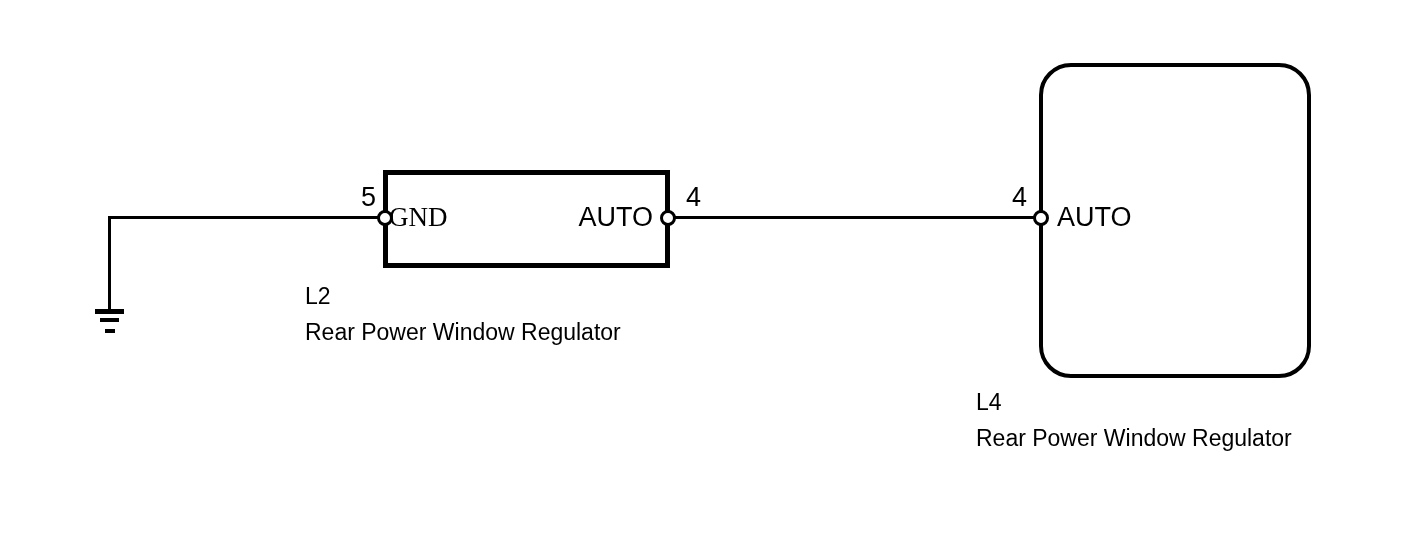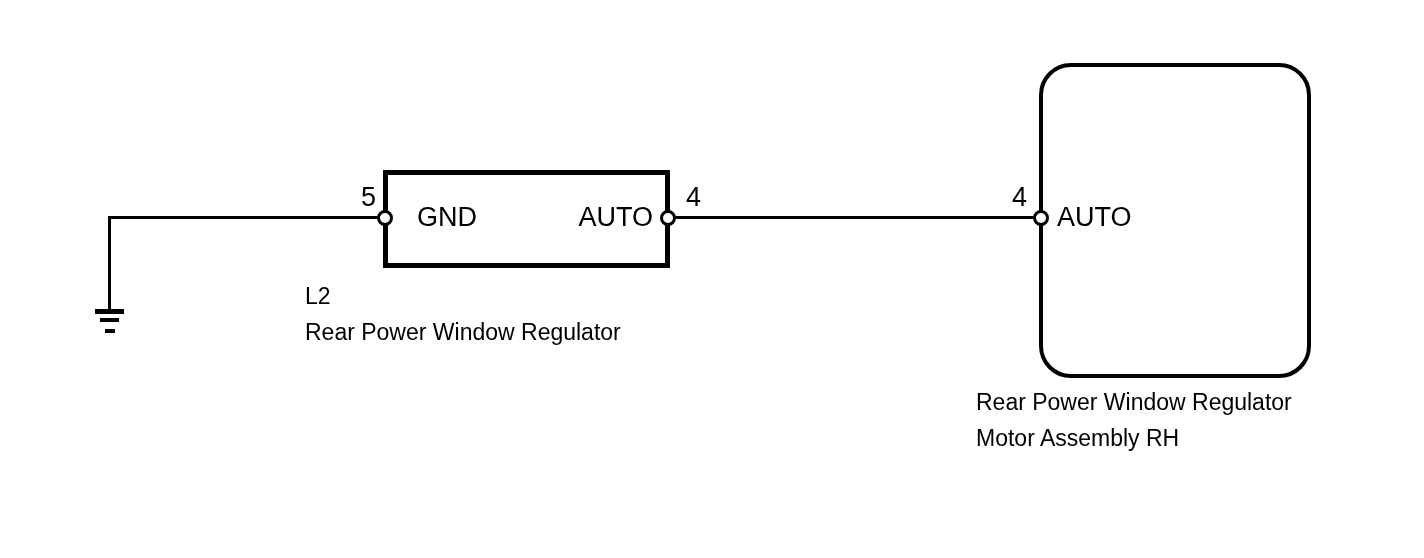--- a/index.html
+++ b/index.html
@@ -95,27 +95,27 @@
   <div class="component-box box-motor"></div>
 
   <div class="pin-circle" style="left:377px; top:210px;"></div>
   <div class="pin-circle" style="left:660px; top:210px;"></div>
   <div class="pin-circle" style="left:1033px; top:210px;"></div>
 
   <div class="txt txt-right" style="left:326px; top:183px; width:50px;">5</div>
   <div class="txt" style="left:686px; top:183px;">4</div>
   <div class="txt txt-right" style="left:977px; top:183px; width:50px;">4</div>
 
-  <div class="txt" style="left:417px; top:203px;">GND</div>
+  <div class="txt" style="left:389px; top:203px;font-family:Liberation Serif, serif;">GND</div>
   <div class="txt txt-right" style="left:495px; top:203px; width:158px;">AUTO</div>
   <div class="txt" style="left:1057px; top:203px;">AUTO</div>
 
   <div class="comp-label" style="left:305px; top:278px;">
     <div>L2</div>
     <div>Rear Power Window Regulator</div>
   </div>
 
   <div class="comp-label" style="left:976px; top:384px;">
+    <div>L4</div>
     <div>Rear Power Window Regulator</div>
-    <div>Motor Assembly RH</div>
   </div>
 
 </div>
 
 </body></html>

